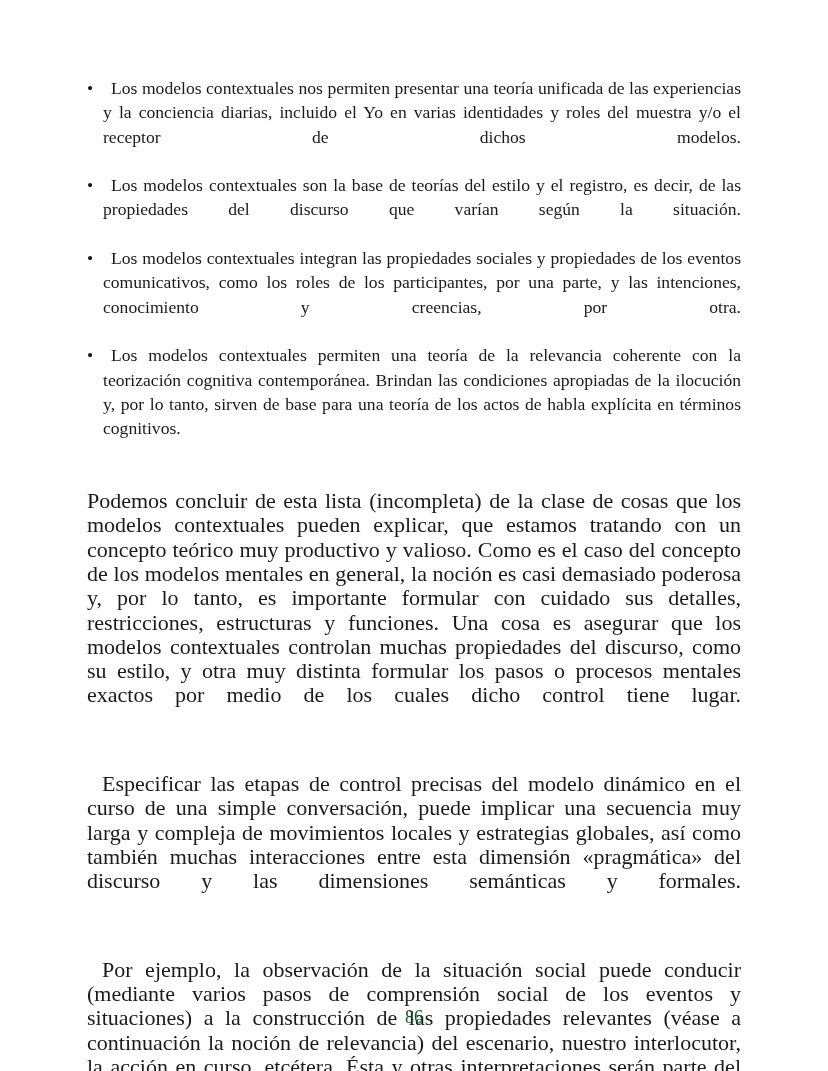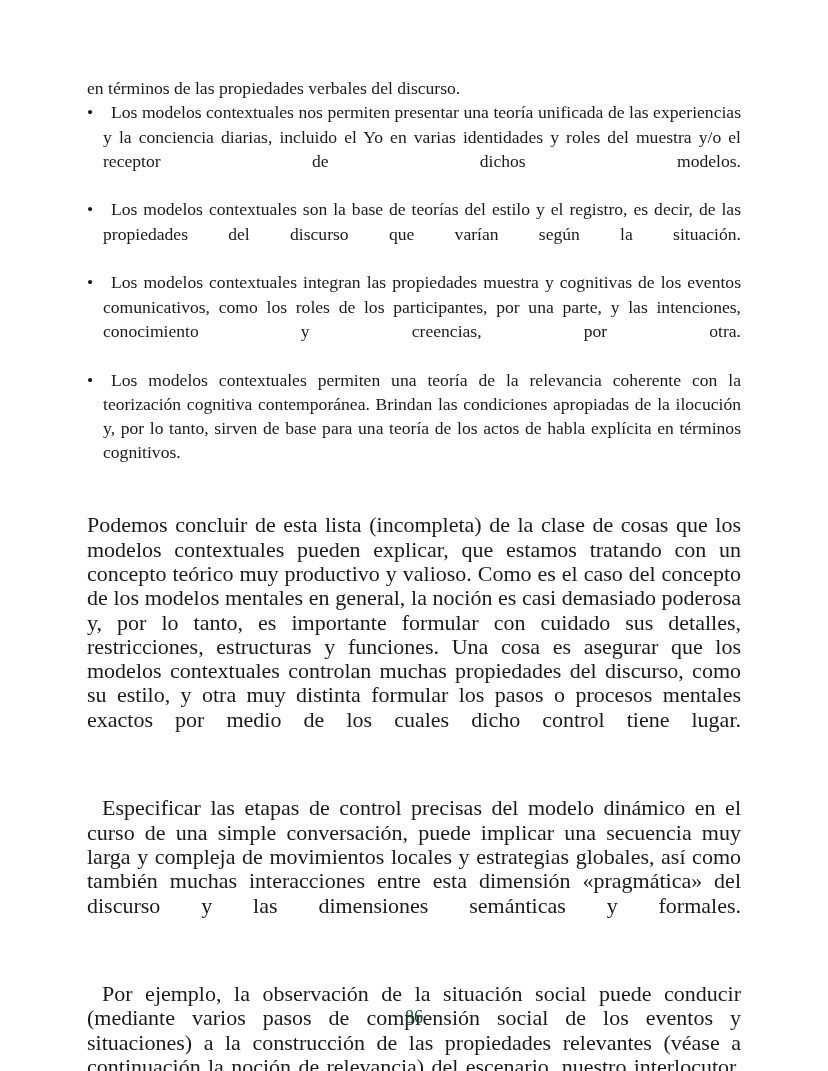--- a/index.html
+++ b/index.html
@@ -110,37 +110,36 @@
     color: #14532d;
   }
 </style>
 </head>
 <body>
 
 <div class="page">
 
   <div class="content">
 
-    <p class="lead-line">en términos de las propiedades verbales del discurso.</p>
 
     <ul class="bullet-list">
 
       <li class="bullet-item">
         <span class="bullet-glyph">•</span>
         <span class="bullet-text">Los modelos contextuales nos permiten presentar una teoría unificada de las experiencias y la conciencia diarias, incluido el Yo en varias identidades y roles del muestra y/o el receptor de dichos modelos.</span>
       </li>
 
       <li class="bullet-item">
         <span class="bullet-glyph">•</span>
         <span class="bullet-text">Los modelos contextuales son la base de teorías del estilo y el registro, es decir, de las propiedades del discurso que varían según la situación.</span>
       </li>
 
       <li class="bullet-item">
         <span class="bullet-glyph">•</span>
-        <span class="bullet-text">Los modelos contextuales integran las propiedades muestra y cognitivas de los eventos comunicativos, como los roles de los participantes, por una parte, y las intenciones, conocimiento y creencias, por otra.</span>
+        <span class="bullet-text">Los modelos contextuales integran las propiedades sociales y propiedades de los eventos comunicativos, como los roles de los participantes, por una parte, y las intenciones, conocimiento y creencias, por otra.</span>
       </li>
 
       <li class="bullet-item">
         <span class="bullet-glyph">•</span>
         <span class="bullet-text">Los modelos contextuales permiten una teoría de la relevancia coherente con la teorización cognitiva contemporánea. Brindan las condiciones apropiadas de la ilocución y, por lo tanto, sirven de base para una teoría de los actos de habla explícita en términos cognitivos.</span>
       </li>
 
     </ul>
 
     <p class="body-para first-block">Podemos concluir de esta lista (incompleta) de la clase de cosas que los modelos contextuales pueden explicar, que estamos tratando con un concepto teórico muy productivo y valioso. Como es el caso del concepto de los modelos mentales en general, la noción es casi demasiado poderosa y, por lo tanto, es importante formular con cuidado sus detalles, restricciones, estructuras y funciones. Una cosa es asegurar que los modelos contextuales controlan muchas propiedades del discurso, como su estilo, y otra muy distinta formular los pasos o procesos mentales exactos por medio de los cuales dicho control tiene lugar.</p>

